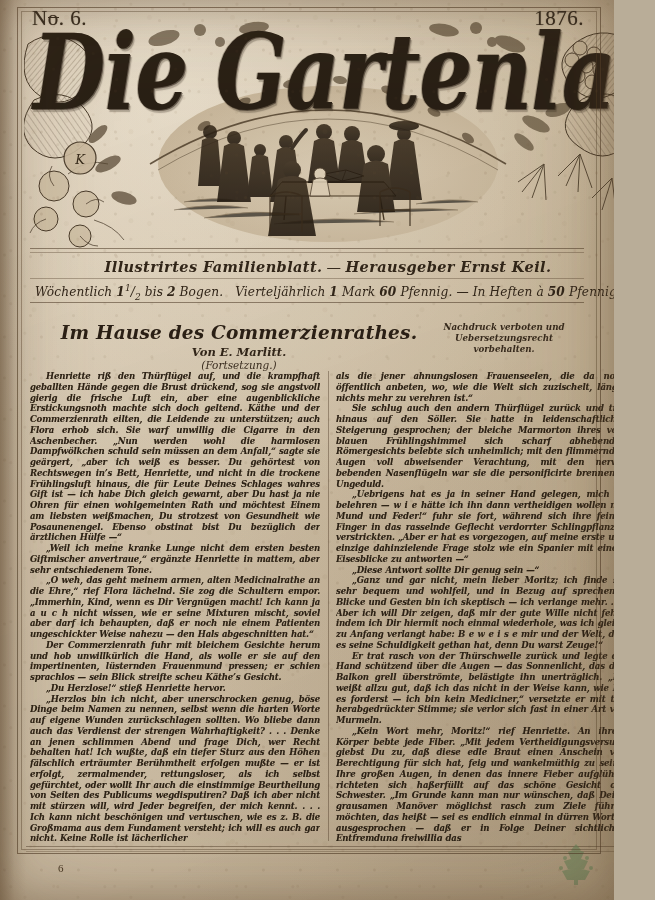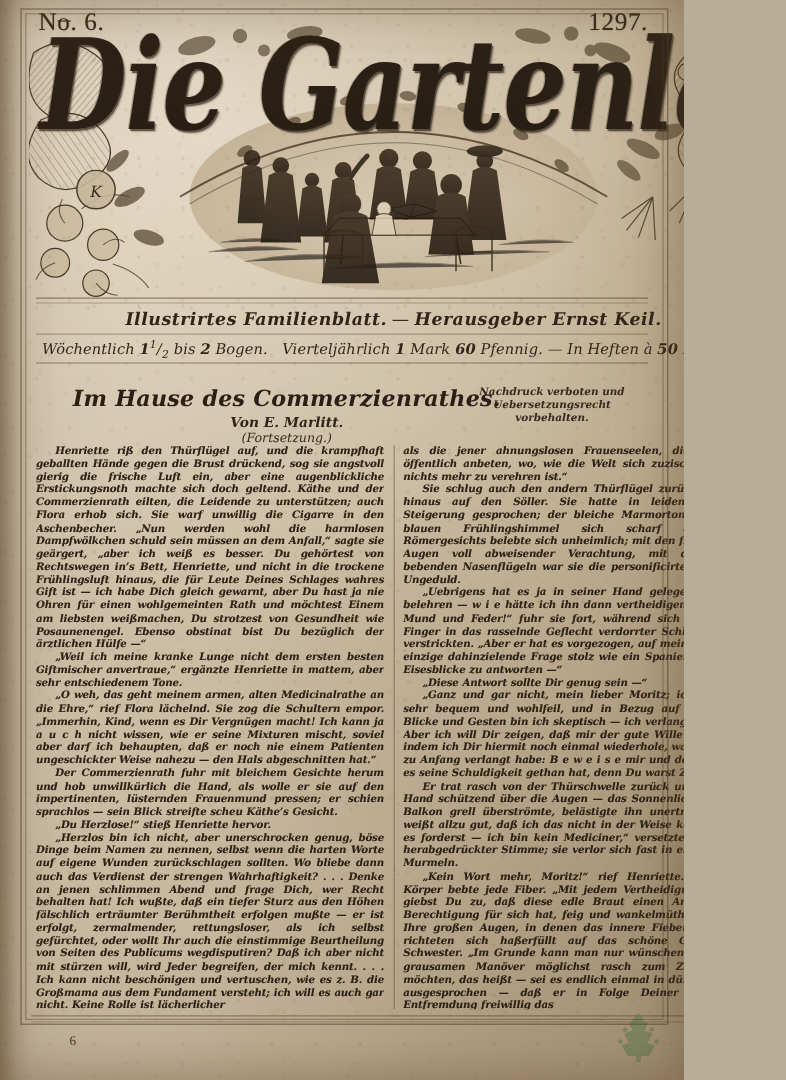--- a/index.html
+++ b/index.html
@@ -4,21 +4,21 @@
 <style>
   html,body{margin:0;padding:0;}
   body{
     width:655px;height:900px;overflow:hidden;
     background:#b9ad98;
     font-family:"Liberation Serif", serif;
   }
 
   
   #page{
-    position:relative;width:570px;height:900px;overflow:hidden;
+    position:relative;width:614px;height:900px;overflow:hidden;
     background:
       radial-gradient(120% 80% at 30% 10%, rgba(255,250,238,.55), rgba(255,250,238,0) 60%),
       radial-gradient(90% 70% at 85% 85%, rgba(120,95,70,.20), rgba(120,95,70,0) 65%),
       linear-gradient(105deg,#d9cbb4 0%,#dfd2bc 18%,#d8cab2 42%,#d3c4aa 65%,#cbbb9f 85%,#c2b294 100%);
   }
   
   #grain{
     position:absolute;inset:0;pointer-events:none;opacity:.35;
     background-image:
       radial-gradient(circle at 12% 22%, rgba(110,85,55,.30) 0 1px, transparent 2px),
@@ -178,21 +178,21 @@
 </style>
 </head>
 <body>
 
 <div id="page">
 
   <div class="corner left">
     <span class="numero"><span>No.</span><span class="bar"></span></span>
     <span>6.</span>
   </div>
-  <div class="corner right">1297.</div>
+  <div class="corner right">1876.</div>
 
   <div id="masthead">
     <svg width="608" height="236" viewBox="0 0 608 236" xmlns="http://www.w3.org/2000/svg" aria-hidden="true">
       <defs>
         <linearGradient id="ink" x1="0" y1="0" x2="0" y2="1">
           <stop offset="0" stop-color="#3a2d1d"></stop>
             <stop offset="1" stop-color="#241b11"></stop>
         </linearGradient>
         <radialGradient id="scenebg" cx="50%" cy="55%" r="60%">
           <stop offset="0" stop-color="#e2d6c0"></stop>

